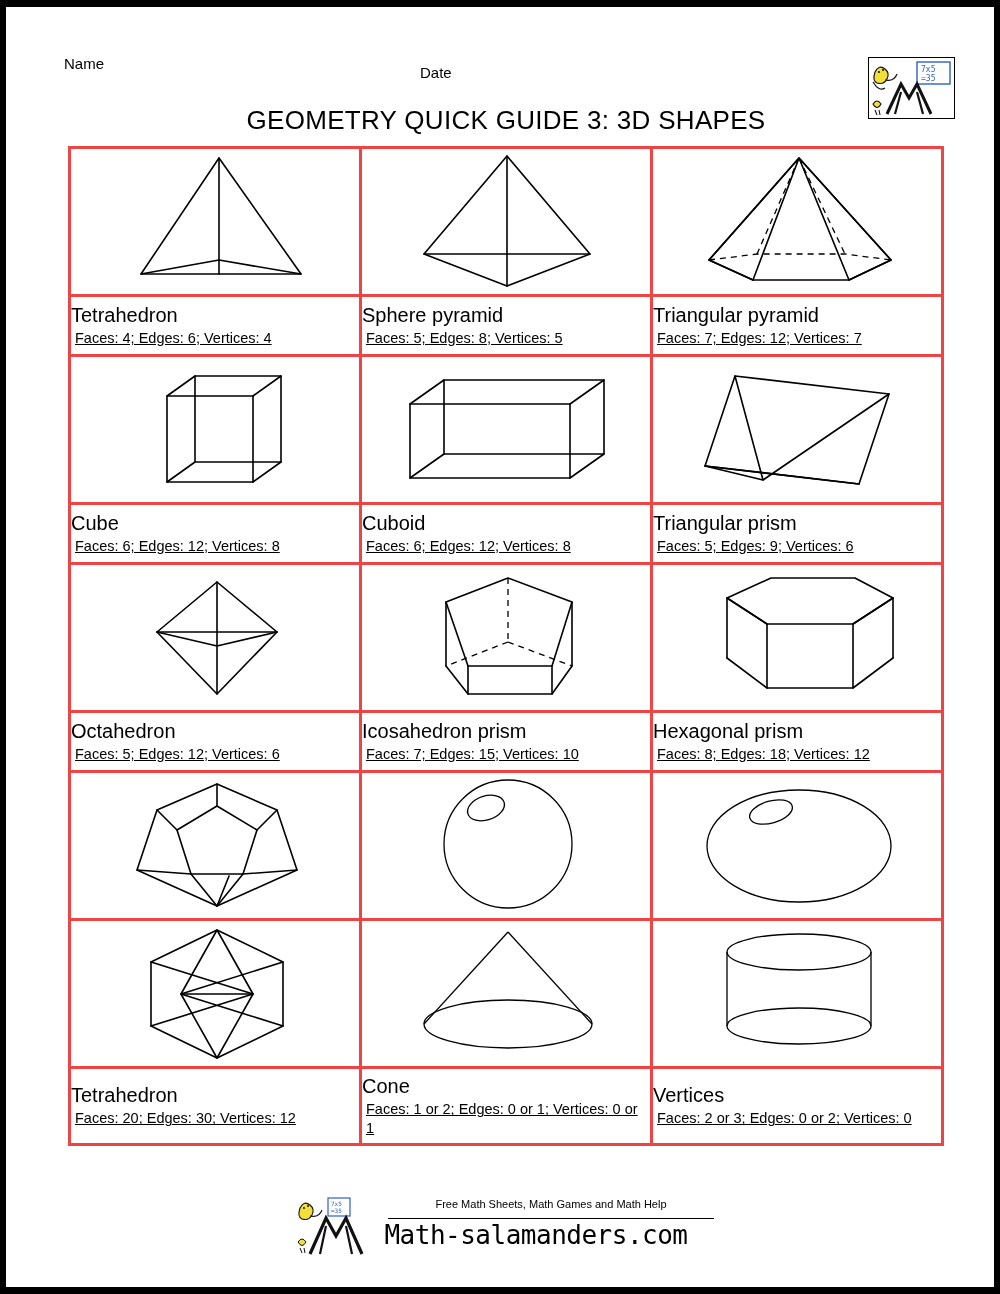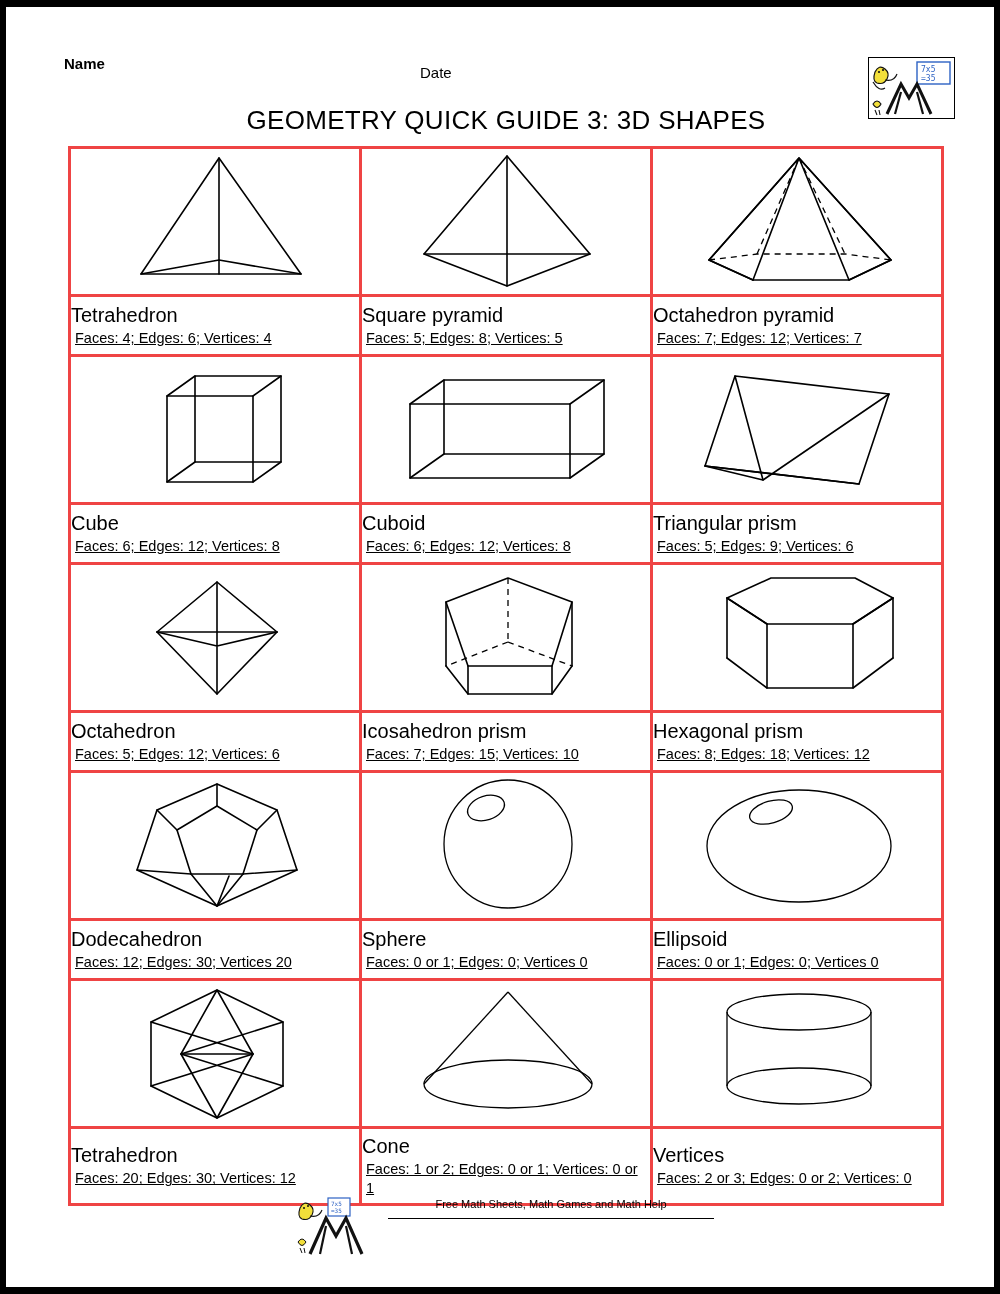--- a/index.html
+++ b/index.html
@@ -42,21 +42,20 @@
   .header-row {
     position: absolute;
     left: 0; top: 55px;
     width: 1000px;
     height: 22px;
   }
   .name-label {
     position: absolute;
     left: 58px; top: 0;
     font-size: 15px;
-    font-weight: bold;
   }
   .date-label {
     position: absolute;
     left: 414px; top: 9px;
     font-size: 15px;
   }
   .logo-box {
     position: absolute;
     left: 862px; top: 57px;
     width: 87px;
@@ -244,25 +243,25 @@
         </svg>
       </td>
     </tr>
 
     <tr>
       <td class="cap">
         <div class="shape-name">Tetrahedron</div>
         <div class="shape-stats">Faces: 4; Edges: 6; Vertices: 4</div>
       </td>
       <td class="cap">
-        <div class="shape-name">Square pyramid</div>
+        <div class="shape-name">Sphere pyramid</div>
         <div class="shape-stats">Faces: 5; Edges: 8; Vertices: 5</div>
       </td>
       <td class="cap">
-        <div class="shape-name">Octahedron pyramid</div>
+        <div class="shape-name">Triangular pyramid</div>
         <div class="shape-stats">Faces: 7; Edges: 12; Vertices: 7</div>
       </td>
     </tr>
 
     <tr>
       <td class="fig">
         <svg width="290" height="143" viewBox="0 0 290 143">
           <rect class="stroke" x="96" y="38" width="86" height="86"></rect>
           <rect class="stroke" x="124" y="18" width="86" height="86"></rect>
           <path class="stroke" d="M96 38 L124 18 M182 38 L210 18 M96 124 L124 104 M182 124 L210 104"></path>
@@ -357,34 +356,20 @@
         </svg>
       </td>
       <td class="fig">
         <svg width="290" height="143" viewBox="0 0 290 143">
           <ellipse class="stroke-thin" cx="146" cy="72" rx="92" ry="56"></ellipse>
           <ellipse class="stroke-thin" cx="118" cy="38" rx="22" ry="11" transform="rotate(-16 118 38)"></ellipse>
         </svg>
       </td>
     </tr>
 
-    <tr>
-      <td class="cap">
-        <div class="shape-name">Dodecahedron</div>
-        <div class="shape-stats">Faces: 12; Edges: 30; Vertices 20</div>
-      </td>
-      <td class="cap">
-        <div class="shape-name">Sphere</div>
-        <div class="shape-stats">Faces: 0 or 1; Edges: 0; Vertices 0</div>
-      </td>
-      <td class="cap">
-        <div class="shape-name">Ellipsoid</div>
-        <div class="shape-stats">Faces: 0 or 1; Edges: 0; Vertices 0</div>
-      </td>
-    </tr>
 
     <tr>
       <td class="fig">
         <svg width="290" height="143" viewBox="0 0 290 143">
           <path class="stroke" d="M146 8 L212 40 L212 104 L146 136 L80 104 L80 40 Z"></path>
           <path class="stroke" d="M146 8 L110 72 L146 136 L182 72 Z"></path>
           <path class="stroke" d="M80 40 L182 72 L80 104 M212 40 L110 72 L212 104"></path>
           <path class="stroke" d="M110 72 L182 72"></path>
         </svg>
       </td>
@@ -435,16 +420,17 @@
           <path d="M14 20 q9 2 12 -6" fill="none" stroke="#111" stroke-width="1.1"></path>
           <path d="M14 58 L30 22 L40 40 L50 22 L66 58" fill="none" stroke="#111" stroke-width="3.2"></path>
           <path d="M24 58 L30 30" fill="none" stroke="#111" stroke-width="2.2"></path>
           <path d="M56 58 L50 30" fill="none" stroke="#111" stroke-width="2.2"></path>
           <path d="M2 46 q4 -6 8 0 q-4 7 -8 0 z" fill="#f2df3a" stroke="#111" stroke-width="1"></path>
           <path d="M4 52 l2 5 M8 52 l1 5" stroke="#111" stroke-width="1"></path>
         </svg>
       </div>
       <div class="footer-tag">Free Math Sheets, Math Games and Math Help</div>
       <div class="footer-line"></div>
+      <div class="footer-url">Math-salamanders.com</div>
     </div>
   </div>
 
 </div>
 
 </body></html>

